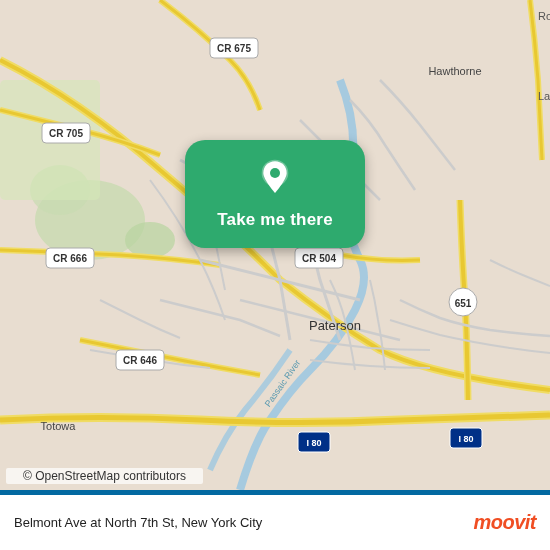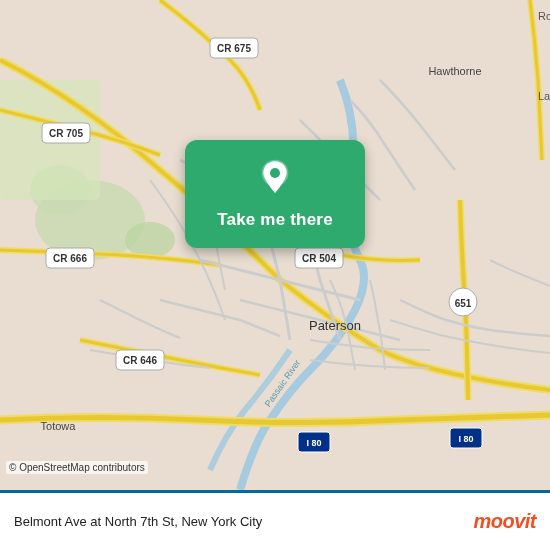--- a/index.html
+++ b/index.html
@@ -31,21 +31,21 @@
       top: 140px;
       left: 50%;
       transform: translateX(-50%);
       display: flex;
       flex-direction: column;
       align-items: center;
     }
 
     #green-card {
       background-color: #2eaa6e;
-      border-radius: 12px;
+      border-radius: 20px;
       padding: 18px 30px 14px 30px;
       display: flex;
       flex-direction: column;
       align-items: center;
       box-shadow: 0 4px 12px rgba(0,0,0,0.3);
       min-width: 180px;
     }
 
     #location-pin-icon {
       width: 40px;
@@ -66,21 +66,21 @@
 
     
     #bottom-bar {
       width: 550px;
       height: 60px;
       background-color: white;
       display: flex;
       flex-direction: column;
       justify-content: center;
       padding: 0 14px;
-      border-top: 3px solid #0369a1;
+      border-top: 5px solid #0369a1;
     }
 
     #location-label {
       font-size: 14px;
       color: #222;
       font-weight: 500;
     }
 
     
     #moovit-logo {
@@ -216,21 +216,21 @@
         <path d="M 20 31 Q 12 22 8 18 A 12 12 0 1 1 32 18 Q 28 22 20 31 Z" fill="white" opacity="0.0"></path>
 
         <path d="M20 4 C12 4 6 10 6 18 C6 26 20 42 20 42 C20 42 34 26 34 18 C34 10 28 4 20 4 Z" fill="white"></path>
         <circle cx="20" cy="18" r="6" fill="#2eaa6e"></circle>
       </svg>
       <button id="take-me-there-btn">Take me there</button>
     </div>
   </div>
 
   
-  <div style="position:absolute; bottom: 16px; left: 6px; font-size:10px; color:#333; background:rgba(255,255,255,0.7); padding:1px 3px; border-radius:2px;">© OpenStreetMap contributors</div>
+  <div style="position:absolute; bottom: 6px; left: 6px; font-size:12px; color:#333; background:rgba(255,255,255,0.7); padding:1px 17px; border-radius:2px;">© OpenStreetMap contributors</div>
 </div>
 
 <div id="bottom-bar">
   <div style="display:flex; justify-content:space-between; align-items:center; width:100%;">
     <span id="location-label" style="font-size:13px; color:#222; font-weight:500;">Belmont Ave at North 7th St, New York City</span>
     <div id="moovit-logo" style="position:static; display:flex; align-items:flex-end;">
       <span id="moovit-text" style="font-size:20px; font-weight:bold; color:#f04e23; font-style:italic; letter-spacing:-0.5px; font-family: Arial, sans-serif;">moovit</span>
     </div>
   </div>
 </div>

